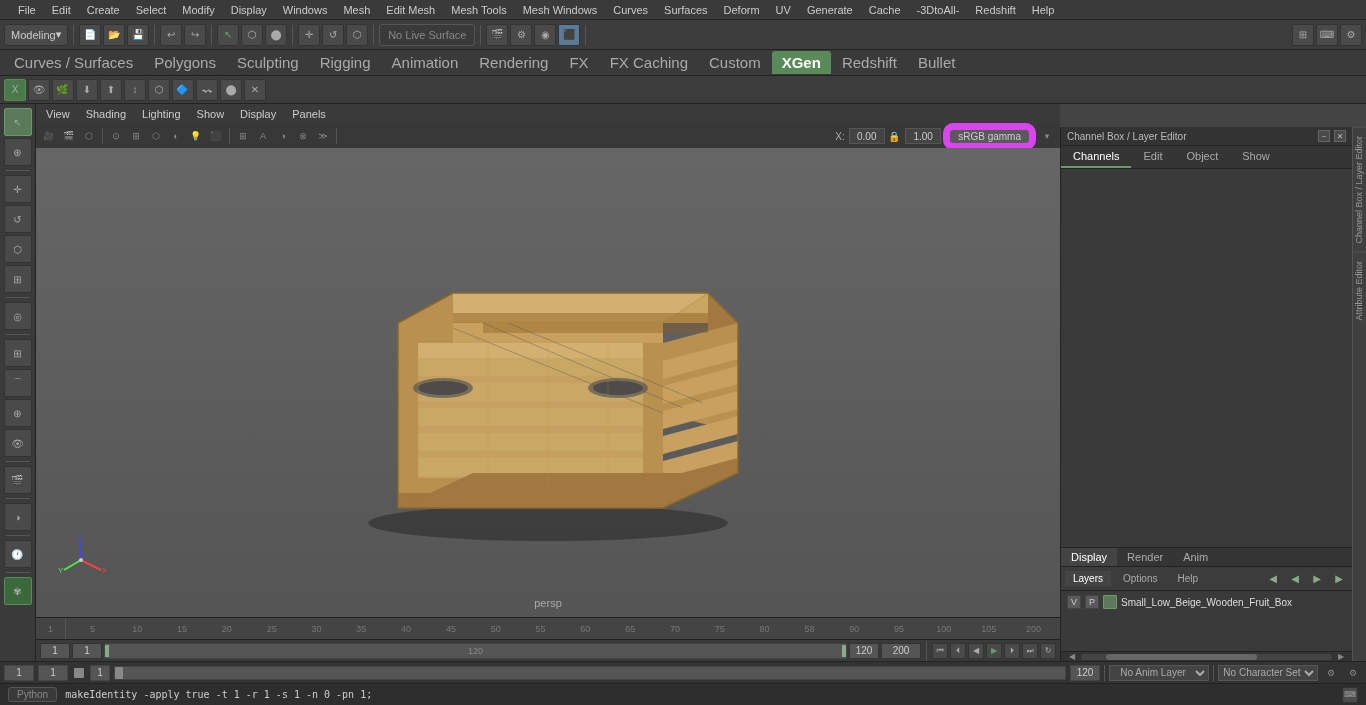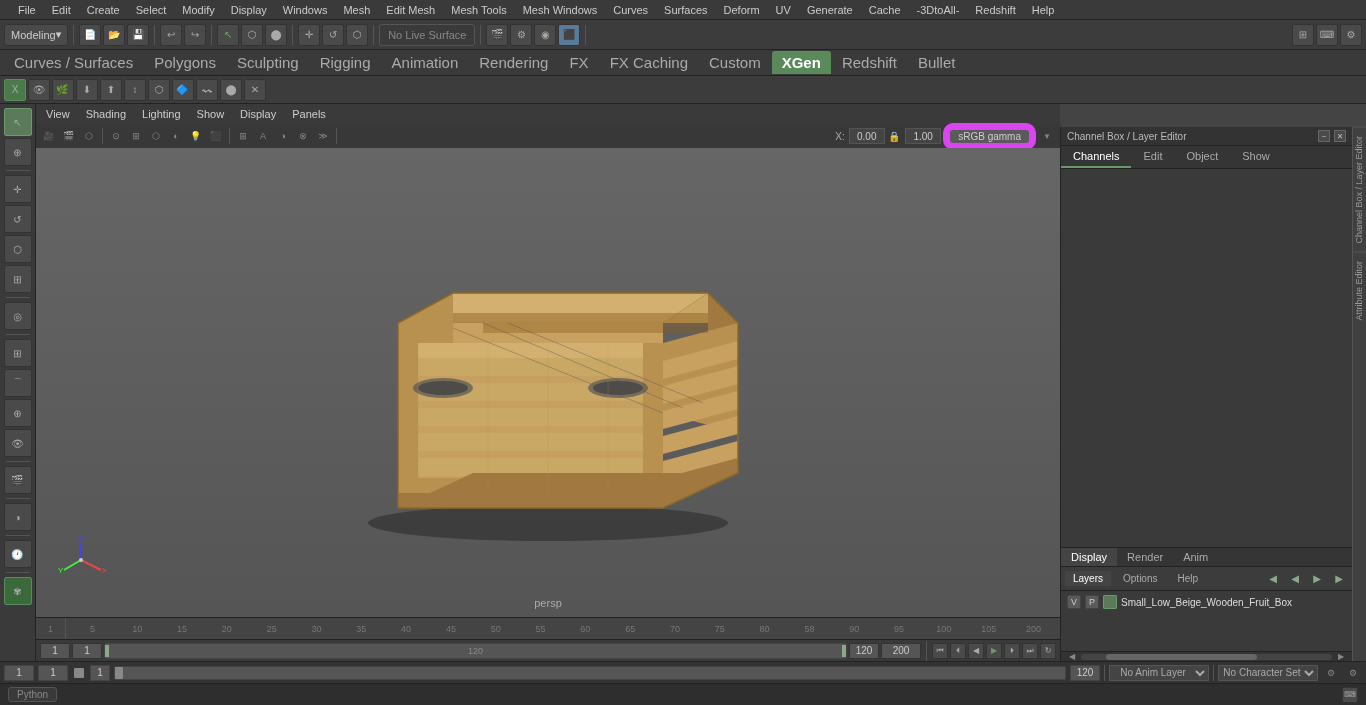--- a/index.html
+++ b/index.html
@@ -868,18 +868,19 @@
     <div class="bb-sep"></div>
     <select class="bb-field" style="width:100px;height:16px;font-size:10px;background:#444;color:#aaa;border:1px solid #555;">
       <option>No Character Set</option>
     </select>
     <div class="vp-tb-btn">⚙</div>
     <div class="vp-tb-btn">⚙</div>
   </div>
 
   <div id="status-bar">
     <span id="python-label">Python</span>
+    <span id="command-line">makeIdentity -apply true -t 1 -r 1 -s 1 -n 0 -pn 1;</span>
     <div style="margin-left:auto;">
       <div class="tb-btn" style="width:16px;height:16px;font-size:8px;">⌨</div>
     </div>
   </div>
 
 </div>
 
 </body></html>

